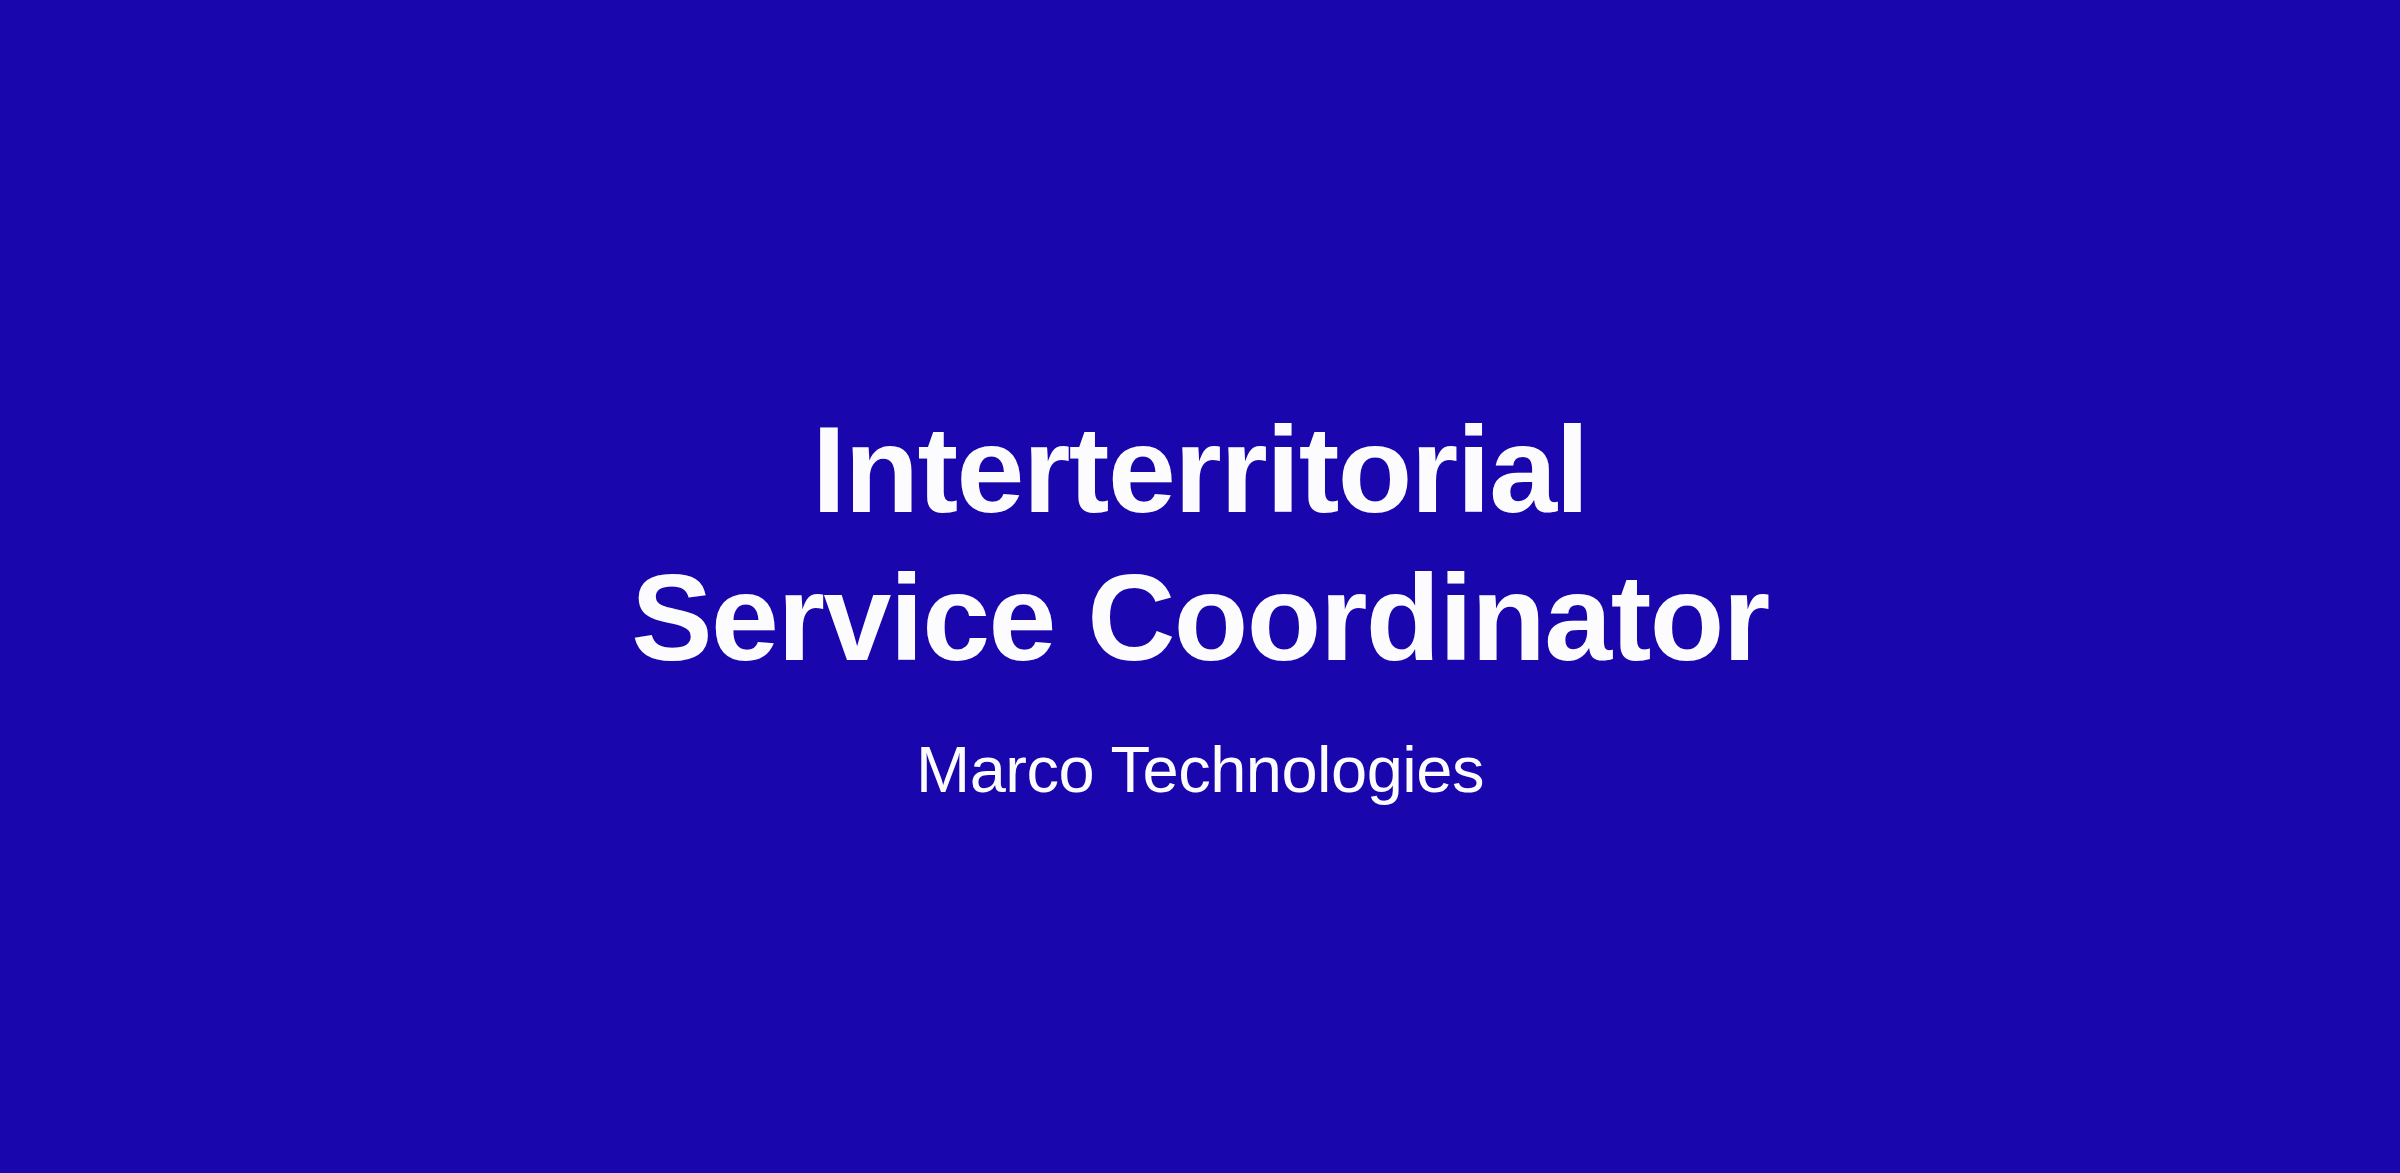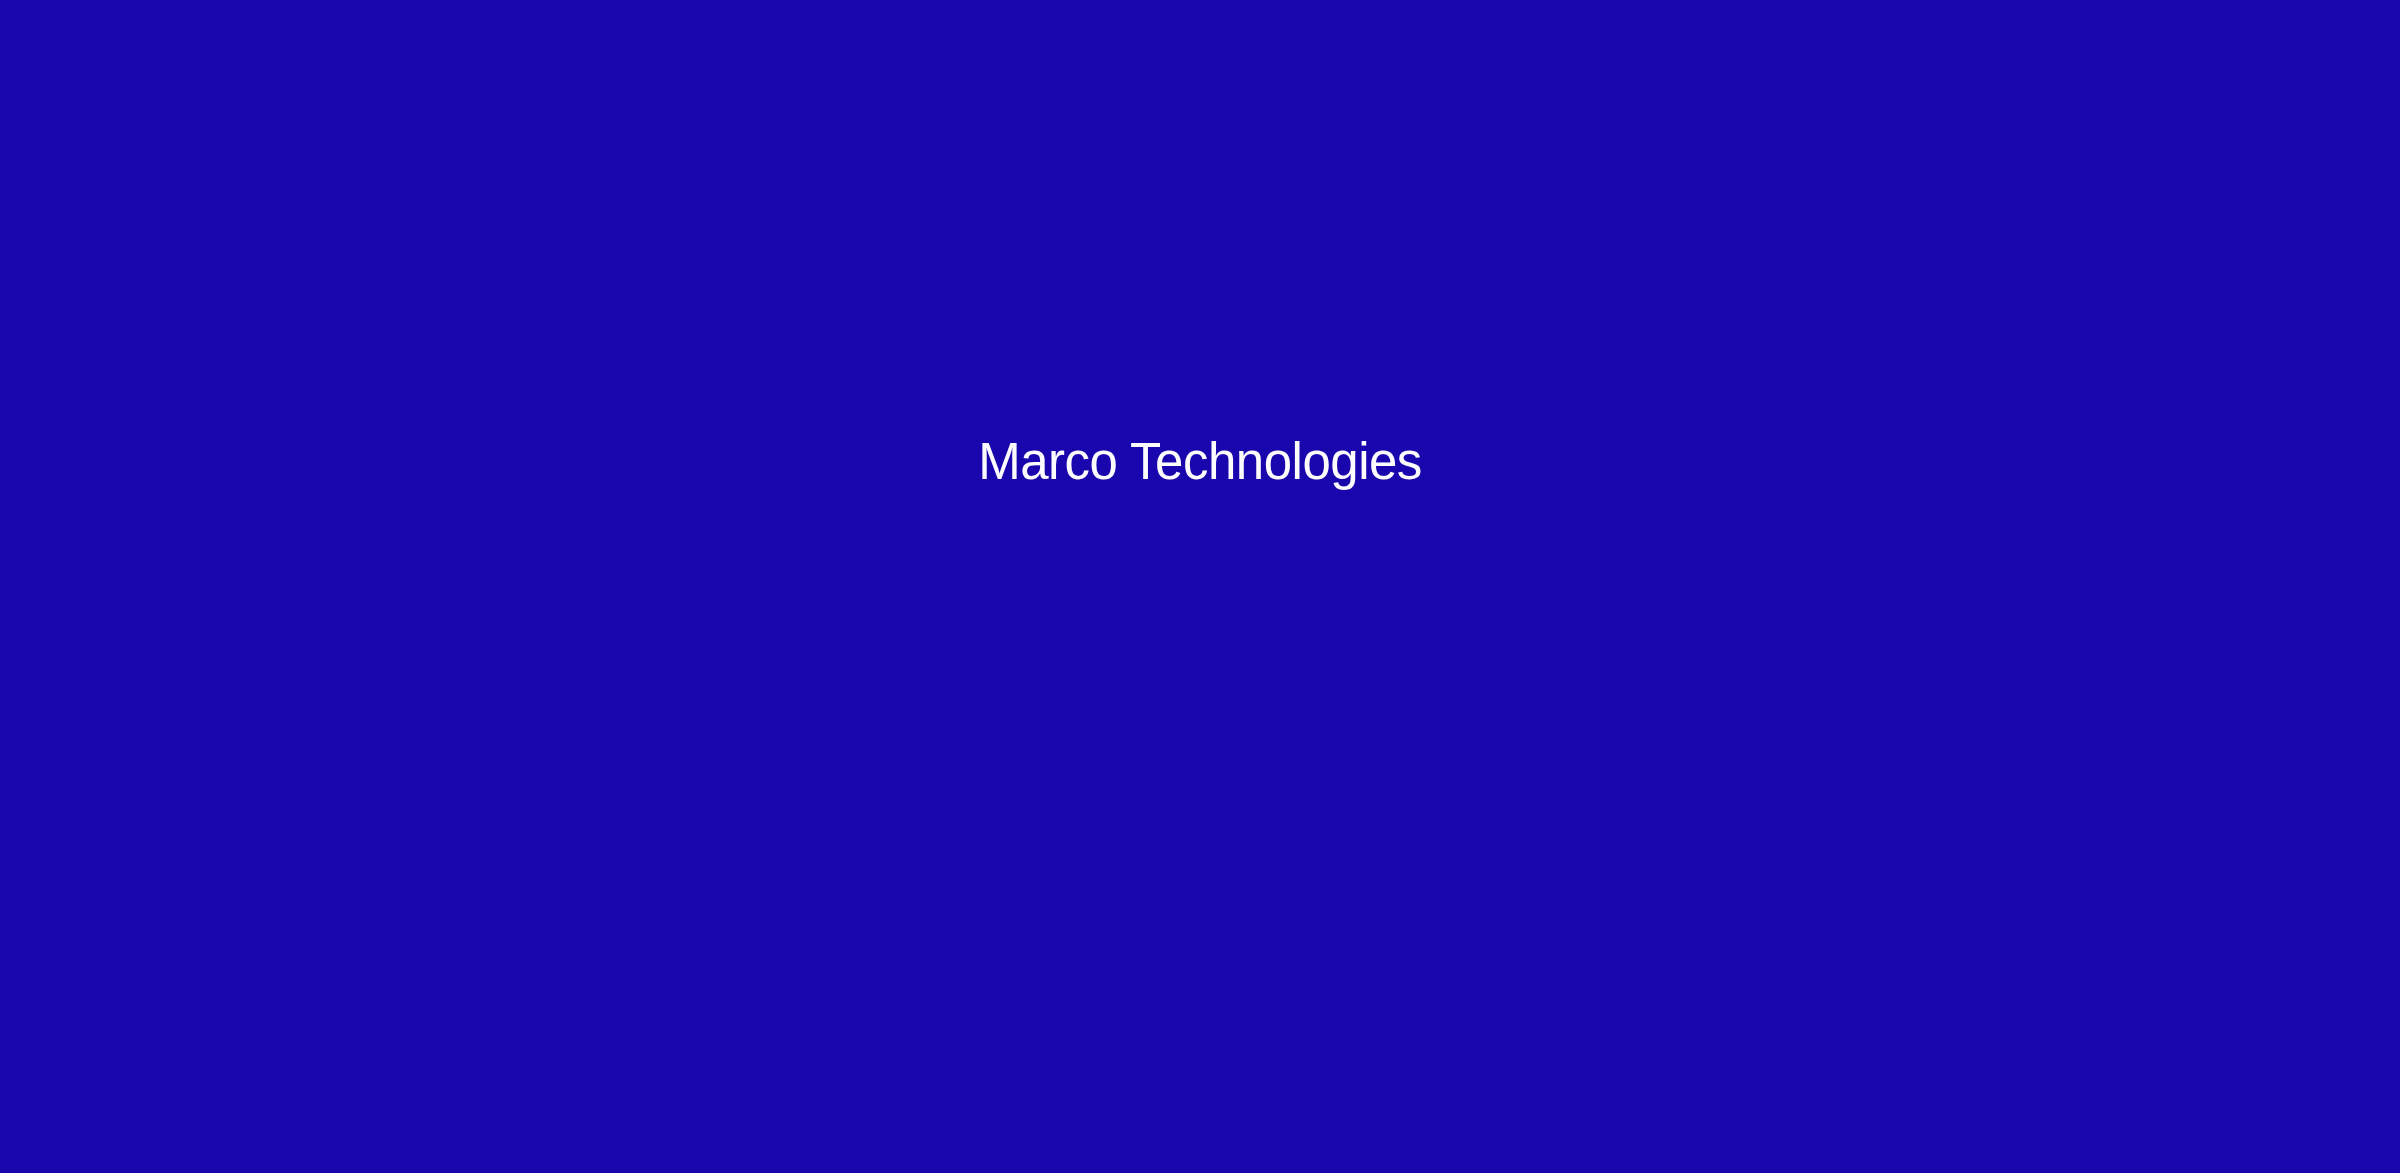--- a/index.html
+++ b/index.html
@@ -46,31 +46,32 @@
     font-family: "Liberation Sans", sans-serif;
     font-size: 122px;
     font-weight: 700;
     line-height: 148px;
     letter-spacing: -1.5px;
     text-align: center;
     max-width: 1200px;
   }
 
   .slide-subtitle {
-    margin: 0;
+    margin: 12px;
     padding-top: 20px;
     color: #FCFCFE;
     font-family: "Liberation Sans", sans-serif;
-    font-size: 51px;
+    font-size: 65px;
     font-weight: 400;
     line-height: 92px;
     letter-spacing: -0.5px;
     text-align: center;
   }
 </style>
 </head>
 <body>
 
 <div class="slide">
   <div class="slide-content">
+    <h1 class="slide-title">Interterritorial Service Coordinator</h1>
     <p class="slide-subtitle">Marco Technologies</p>
   </div>
 </div>
 
 </body></html>

